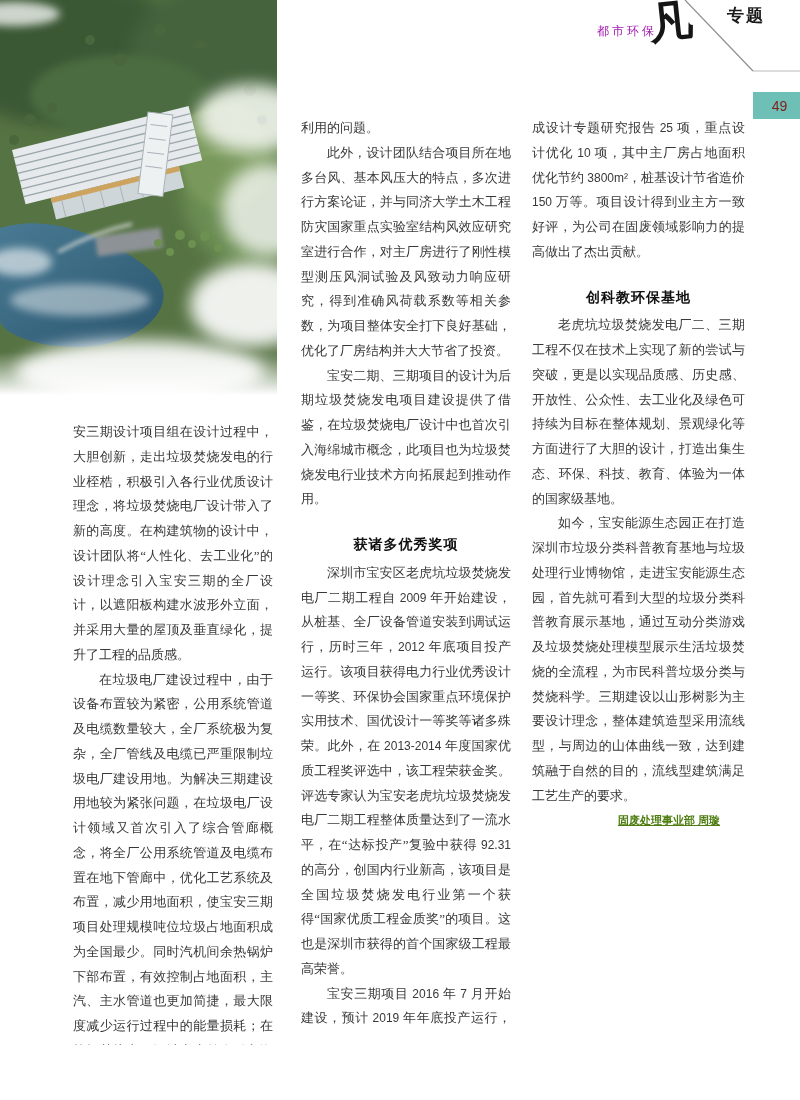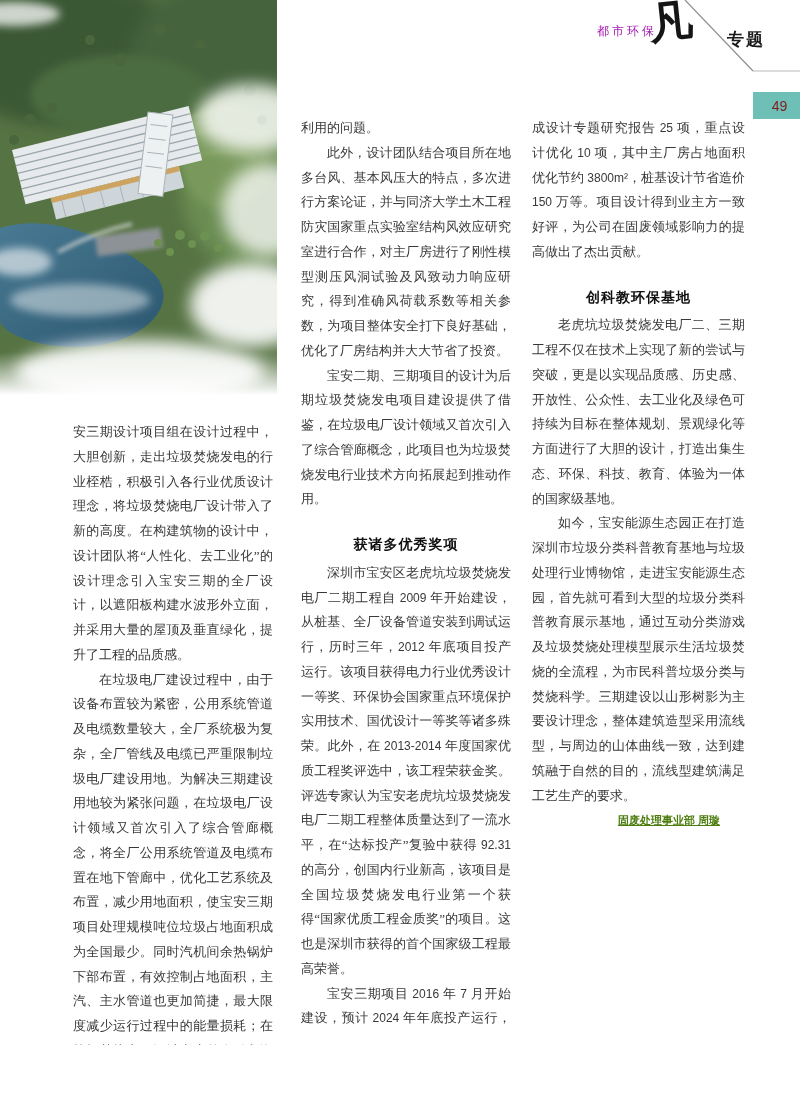--- a/index.html
+++ b/index.html
@@ -5,21 +5,21 @@
   html,body{margin:0;padding:0;background:#ffffff;}
   .page{position:relative;width:800px;height:1100px;background:#fff;overflow:hidden;
         font-family:"Liberation Serif",serif;color:#383838;}
 
   
   .mag-name{position:absolute;left:597px;top:23px;font-family:"Liberation Sans",sans-serif;
             font-size:12px;color:#a21caf;letter-spacing:3px;white-space:nowrap;}
   .logo-glyph{position:absolute;left:649px;top:1px;font-size:44px;line-height:1;
               font-weight:bold;color:#151515;transform:rotate(-6deg);
               font-family:"Liberation Serif",serif;}
-  .section-label{position:absolute;left:727px;top:28px;font-family:"Liberation Sans",sans-serif;
+  .section-label{position:absolute;left:727px;top:4px;font-family:"Liberation Sans",sans-serif;
                  font-weight:bold;font-size:17px;letter-spacing:2px;color:#1a1a1a;}
   .header-line{position:absolute;left:0;top:0;width:800px;height:110px;pointer-events:none;}
   .page-badge{position:absolute;left:753px;top:71px;width:53px;height:27px;background:#6ebfb6;
               color:#7f1d1d;font-family:"Liberation Sans",sans-serif;font-size:14px;
               display:flex;align-items:center;justify-content:center;margin-top:21px;}
 
   
   .photo{position:absolute;left:0;top:0;width:277px;height:395px;overflow:hidden;}
 
   
@@ -131,24 +131,24 @@
   <span class="section-label">专题</span>
   <div class="page-badge">49</div>
 
   <section class="col col-1">
       <p class="body">安三期设计项目组在设计过程中，大胆创新，走出垃圾焚烧发电的行业桎梏，积极引入各行业优质设计理念，将垃圾焚烧电厂设计带入了新的高度。在构建筑物的设计中，设计团队将“人性化、去工业化”的设计理念引入宝安三期的全厂设计，以遮阳板构建水波形外立面，并采用大量的屋顶及垂直绿化，提升了工程的品质感。</p>
       <p class="body indent">在垃圾电厂建设过程中，由于设备布置较为紧密，公用系统管道及电缆数量较大，全厂系统极为复杂，全厂管线及电缆已严重限制垃圾电厂建设用地。为解决三期建设用地较为紧张问题，在垃圾电厂设计领域又首次引入了综合管廊概念，将全厂公用系统管道及电缆布置在地下管廊中，优化工艺系统及布置，减少用地面积，使宝安三期项目处理规模吨位垃圾占地面积成为全国最少。同时汽机间余热锅炉下部布置，有效控制占地面积，主汽、主水管道也更加简捷，最大限度减少运行过程中的能量损耗；在垃圾焚烧电厂设计中也首次引入海绵城市概念，解决了厂区内雨水再</p>
     </section>
   <section class="col col-2">
       <p class="body">利用的问题。</p>
       <p class="body indent">此外，设计团队结合项目所在地多台风、基本风压大的特点，多次进行方案论证，并与同济大学土木工程防灾国家重点实验室结构风效应研究室进行合作，对主厂房进行了刚性模型测压风洞试验及风致动力响应研究，得到准确风荷载系数等相关参数，为项目整体安全打下良好基础，优化了厂房结构并大大节省了投资。</p>
-      <p class="body indent">宝安二期、三期项目的设计为后期垃圾焚烧发电项目建设提供了借鉴，在垃圾电厂设计领域又首次引入了综合管廊概念，此项目也为垃圾焚烧发电行业技术方向拓展起到推动作用。</p>
+      <p class="body indent">宝安二期、三期项目的设计为后期垃圾焚烧发电项目建设提供了借鉴，在垃圾焚烧电厂设计中也首次引入海绵城市概念，此项目也为垃圾焚烧发电行业技术方向拓展起到推动作用。</p>
       <h3>获诸多优秀奖项</h3>
       <p class="body indent">深圳市宝安区老虎坑垃圾焚烧发电厂二期工程自 <span class="num">2009</span> 年开始建设，从桩基、全厂设备管道安装到调试运行，历时三年，<span class="num">2012</span> 年底项目投产运行。该项目获得电力行业优秀设计一等奖、环保协会国家重点环境保护实用技术、国优设计一等奖等诸多殊荣。此外，在 <span class="num">2013-2014</span> 年度国家优质工程奖评选中，该工程荣获金奖。评选专家认为宝安老虎坑垃圾焚烧发电厂二期工程整体质量达到了一流水平，在“达标投产”复验中获得 <span class="num">92.31</span> 的高分，创国内行业新高，该项目是全国垃圾焚烧发电行业第一个获得“国家优质工程金质奖”的项目。这也是深圳市获得的首个国家级工程最高荣誉。</p>
-      <p class="body indent">宝安三期项目 <span class="num">2016</span> 年 <span class="num">7</span> 月开始建设，预计 <span class="num">2024</span> 年年底投产运行，完</p>
+      <p class="body indent">宝安三期项目 <span class="num">2016</span> 年 <span class="num">7</span> 月开始建设，预计 <span class="num">2019</span> 年年底投产运行，完</p>
     </section>
   <section class="col col-3">
       <p class="body">成设计专题研究报告 <span class="num">25</span> 项，重点设计优化 <span class="num">10</span> 项，其中主厂房占地面积优化节约 <span class="num">3800m²</span>，桩基设计节省造价 <span class="num">150</span> 万等。项目设计得到业主方一致好评，为公司在固废领域影响力的提高做出了杰出贡献。</p>
       <h3>创科教环保基地</h3>
       <p class="body indent">老虎坑垃圾焚烧发电厂二、三期工程不仅在技术上实现了新的尝试与突破，更是以实现品质感、历史感、开放性、公众性、去工业化及绿色可持续为目标在整体规划、景观绿化等方面进行了大胆的设计，打造出集生态、环保、科技、教育、体验为一体的国家级基地。</p>
       <p class="body indent">如今，宝安能源生态园正在打造深圳市垃圾分类科普教育基地与垃圾处理行业博物馆，走进宝安能源生态园，首先就可看到大型的垃圾分类科普教育展示基地，通过互动分类游戏及垃圾焚烧处理模型展示生活垃圾焚烧的全流程，为市民科普垃圾分类与焚烧科学。三期建设以山形树影为主要设计理念，整体建筑造型采用流线型，与周边的山体曲线一致，达到建筑融于自然的目的，流线型建筑满足工艺生产的要求。</p>
       <p class="byline">固废处理事业部 周璇</p>
     </section>
 
 </div>

